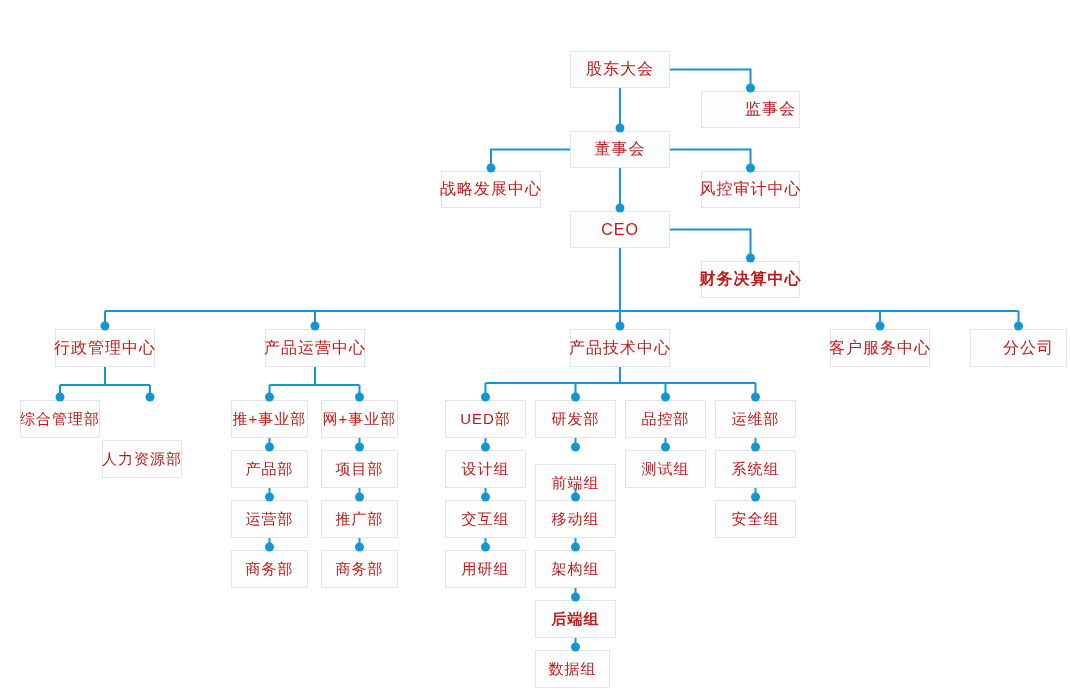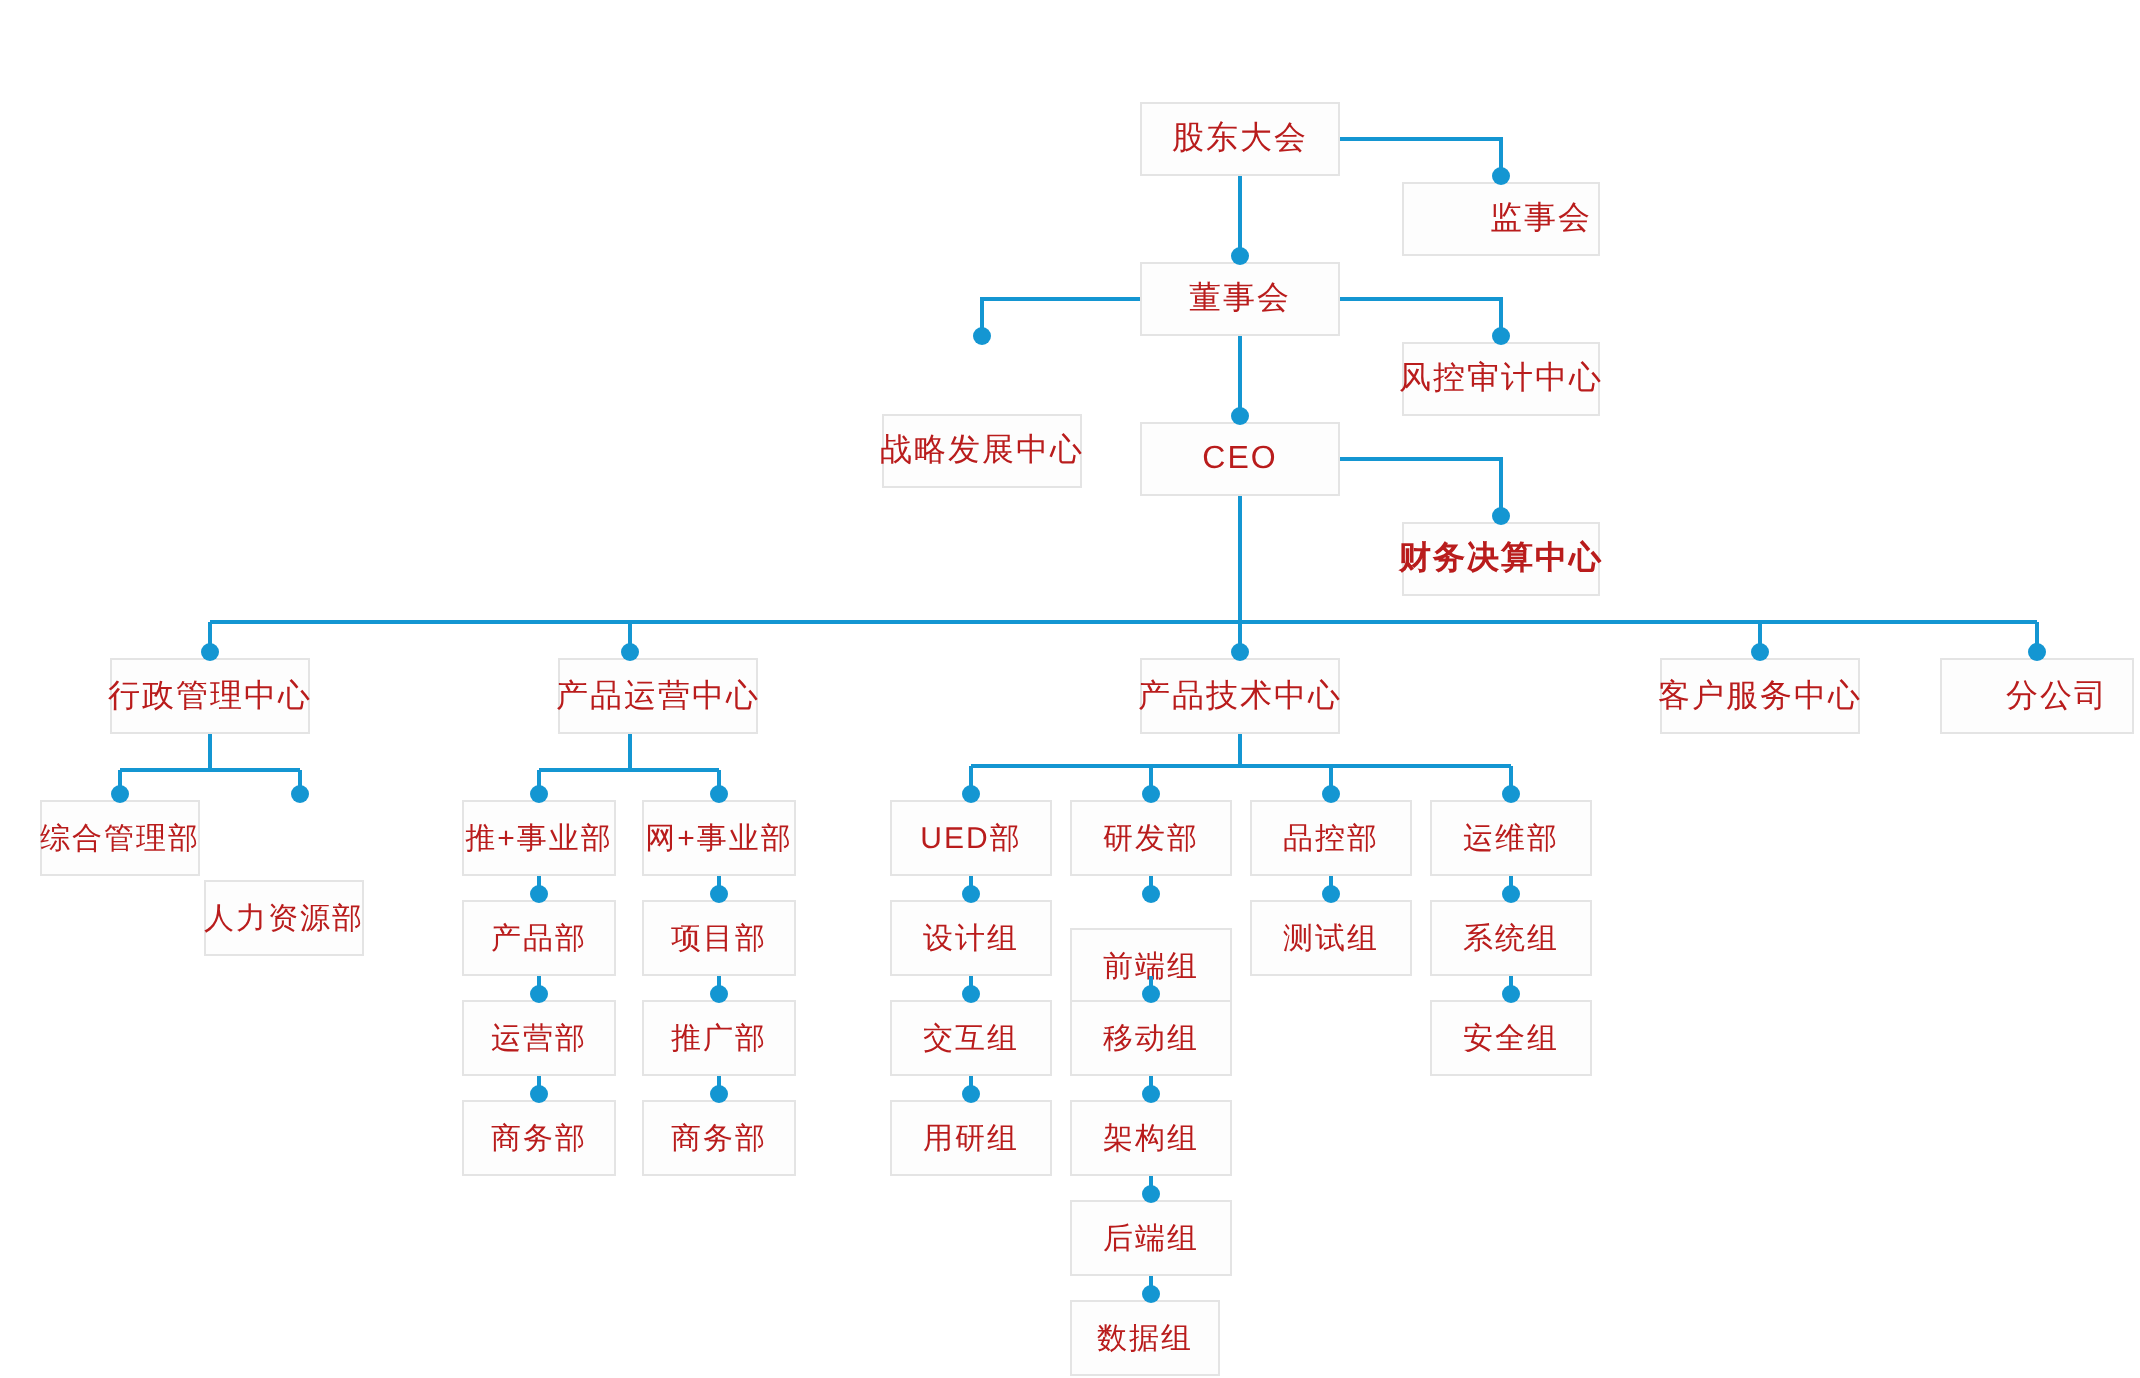--- a/index.html
+++ b/index.html
@@ -31,26 +31,26 @@
     pointer-events: none;
   }
 </style>
 </head>
 <body>
 
 <div id="stage" style="width: 1070px; height: 689px; background: rgb(255, 255, 255);">
     <div class="node lg" style="left: 570px; top: 51px; width: 100px; height: 37px;">股东大会</div>
     <div class="node lg" style="left: 701px; top: 91px; width: 99px; height: 37px; padding-left: 40px;">监事会</div>
     <div class="node lg" style="left: 570px; top: 131px; width: 100px; height: 37px;">董事会</div>
-    <div class="node lg" style="left: 441px; top: 171px; width: 100px; height: 37px; margin-top: 36px;">战略发展中心</div>
+    <div class="node lg" style="left: 441px; top: 171px; width: 100px; height: 37px;">战略发展中心</div>
     <div class="node lg" style="left: 701px; top: 171px; width: 99px; height: 37px;">风控审计中心</div>
     <div class="node lg" style="left: 570px; top: 211px; width: 100px; height: 37px;">CEO</div>
     <div class="node lg" style="left: 701px; top: 261px; width: 99px; height: 37px; font-weight: bold;">财务决算中心</div>
     <div class="node lg" style="left: 55px; top: 329px; width: 100px; height: 38px;">行政管理中心</div>
-    <div class="node lg" style="left: 279px; top: 329px; width: 100px; height: 38px;">产品运营中心</div>
+    <div class="node lg" style="left: 265px; top: 329px; width: 100px; height: 38px;">产品运营中心</div>
     <div class="node lg" style="left: 570px; top: 329px; width: 100px; height: 38px;">产品技术中心</div>
     <div class="node lg" style="left: 830px; top: 329px; width: 100px; height: 38px;">客户服务中心</div>
     <div class="node lg" style="left: 970px; top: 329px; width: 97px; height: 38px; padding-left: 20px;">分公司</div>
     <div class="node sm" style="left: 20px; top: 400px; width: 80px; height: 38px;">综合管理部</div>
     <div class="node sm" style="left: 102px; top: 400px; width: 80px; height: 38px; margin-top: 40px;">人力资源部</div>
     <div class="node sm" style="left: 231px; top: 400px; width: 77px; height: 38px;">推+事业部</div>
     <div class="node sm" style="left: 321px; top: 400px; width: 77px; height: 38px;">网+事业部</div>
     <div class="node sm" style="left: 231px; top: 450px; width: 77px; height: 38px;">产品部</div>
     <div class="node sm" style="left: 231px; top: 500px; width: 77px; height: 38px;">运营部</div>
     <div class="node sm" style="left: 231px; top: 550px; width: 77px; height: 38px;">商务部</div>
@@ -58,21 +58,21 @@
     <div class="node sm" style="left: 321px; top: 500px; width: 77px; height: 38px;">推广部</div>
     <div class="node sm" style="left: 321px; top: 550px; width: 77px; height: 38px;">商务部</div>
     <div class="node sm" style="left: 445px; top: 400px; width: 81px; height: 38px;">UED部</div>
     <div class="node sm" style="left: 445px; top: 450px; width: 81px; height: 38px;">设计组</div>
     <div class="node sm" style="left: 445px; top: 500px; width: 81px; height: 38px;">交互组</div>
     <div class="node sm" style="left: 445px; top: 550px; width: 81px; height: 38px;">用研组</div>
     <div class="node sm" style="left: 535px; top: 400px; width: 81px; height: 38px;">研发部</div>
     <div class="node sm" style="left: 535px; top: 464px; width: 81px; height: 38px; text-align: center;">前端组</div>
     <div class="node sm" style="left: 535px; top: 500px; width: 81px; height: 38px;">移动组</div>
     <div class="node sm" style="left: 535px; top: 550px; width: 81px; height: 38px;">架构组</div>
-    <div class="node sm" style="left: 535px; top: 600px; width: 81px; height: 38px;">后端组</div>
+    <div class="node sm" style="left: 535px; top: 600px; width: 81px; height: 38px; font-weight: bold;">后端组</div>
     <div class="node sm" style="left: 535px; top: 650px; width: 75px; height: 38px;">数据组</div>
     <div class="node sm" style="left: 625px; top: 400px; width: 81px; height: 38px;">品控部</div>
     <div class="node sm" style="left: 625px; top: 450px; width: 81px; height: 38px;">测试组</div>
     <div class="node sm" style="left: 715px; top: 400px; width: 81px; height: 38px;">运维部</div>
     <div class="node sm" style="left: 715px; top: 450px; width: 81px; height: 38px;">系统组</div>
     <div class="node sm" style="left: 715px; top: 500px; width: 81px; height: 38px;">安全组</div>
     <svg width="1070" height="689" id="edges">
       <polyline points="670,69.5 750.5,69.5 750.5,88" fill="none" stroke="#1496d2" stroke-width="2"></polyline>
       <polyline points="620,88 620,128" fill="none" stroke="#1496d2" stroke-width="2"></polyline>
       <polyline points="570,149.5 491,149.5 491,168" fill="none" stroke="#1496d2" stroke-width="2"></polyline>

